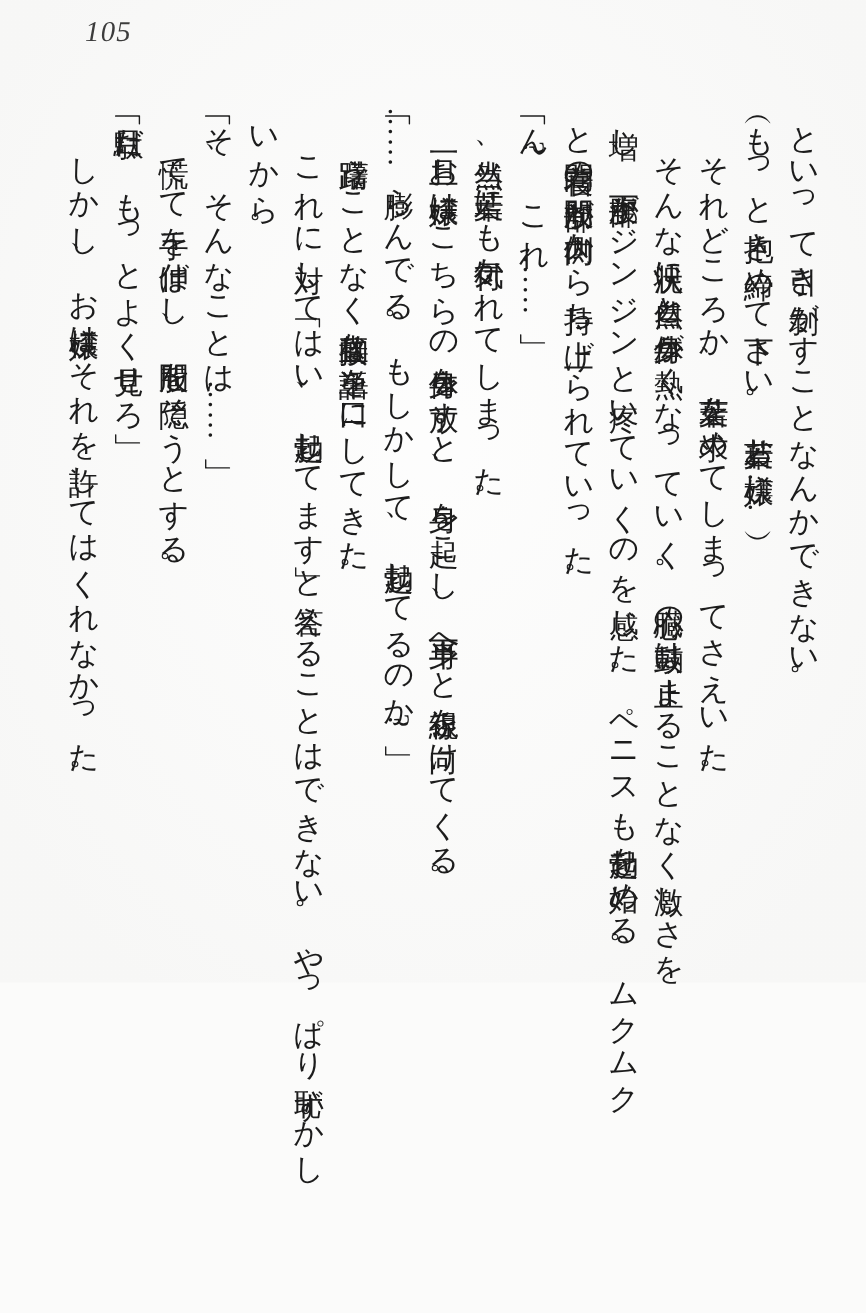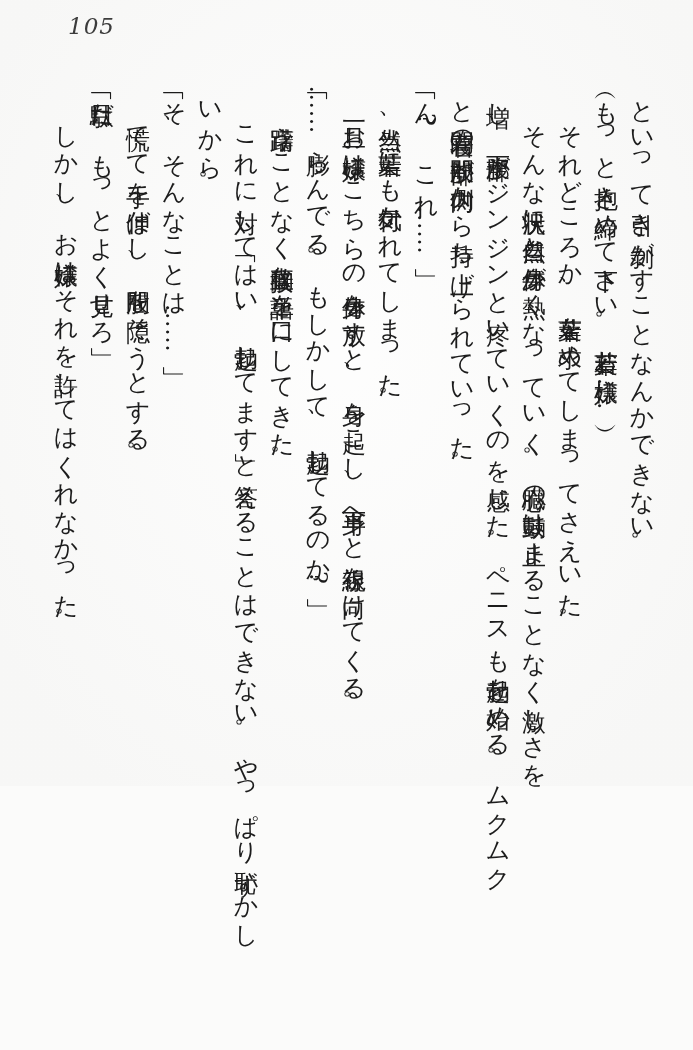--- a/index.html
+++ b/index.html
@@ -16,20 +16,21 @@
     font-family: "DejaVu Serif", "Liberation Serif", serif;
   }
   .book-page {
     position: relative;
     width: 693px;
     height: 786px;
     background: var(--paper);
     
     background-image:
       radial-gradient(ellipse at 50% 45%, rgba(255,255,255,0.6) 0%, rgba(0,0,0,0.015) 85%);
+    font-family: Liberation Serif, serif;
   }
   .page-number {
     position: absolute;
     top: 13px;
     left: 68px;
     font-size: 23px;
     font-style: italic;
     color: var(--folio-ink);
     letter-spacing: 1px;
   }

